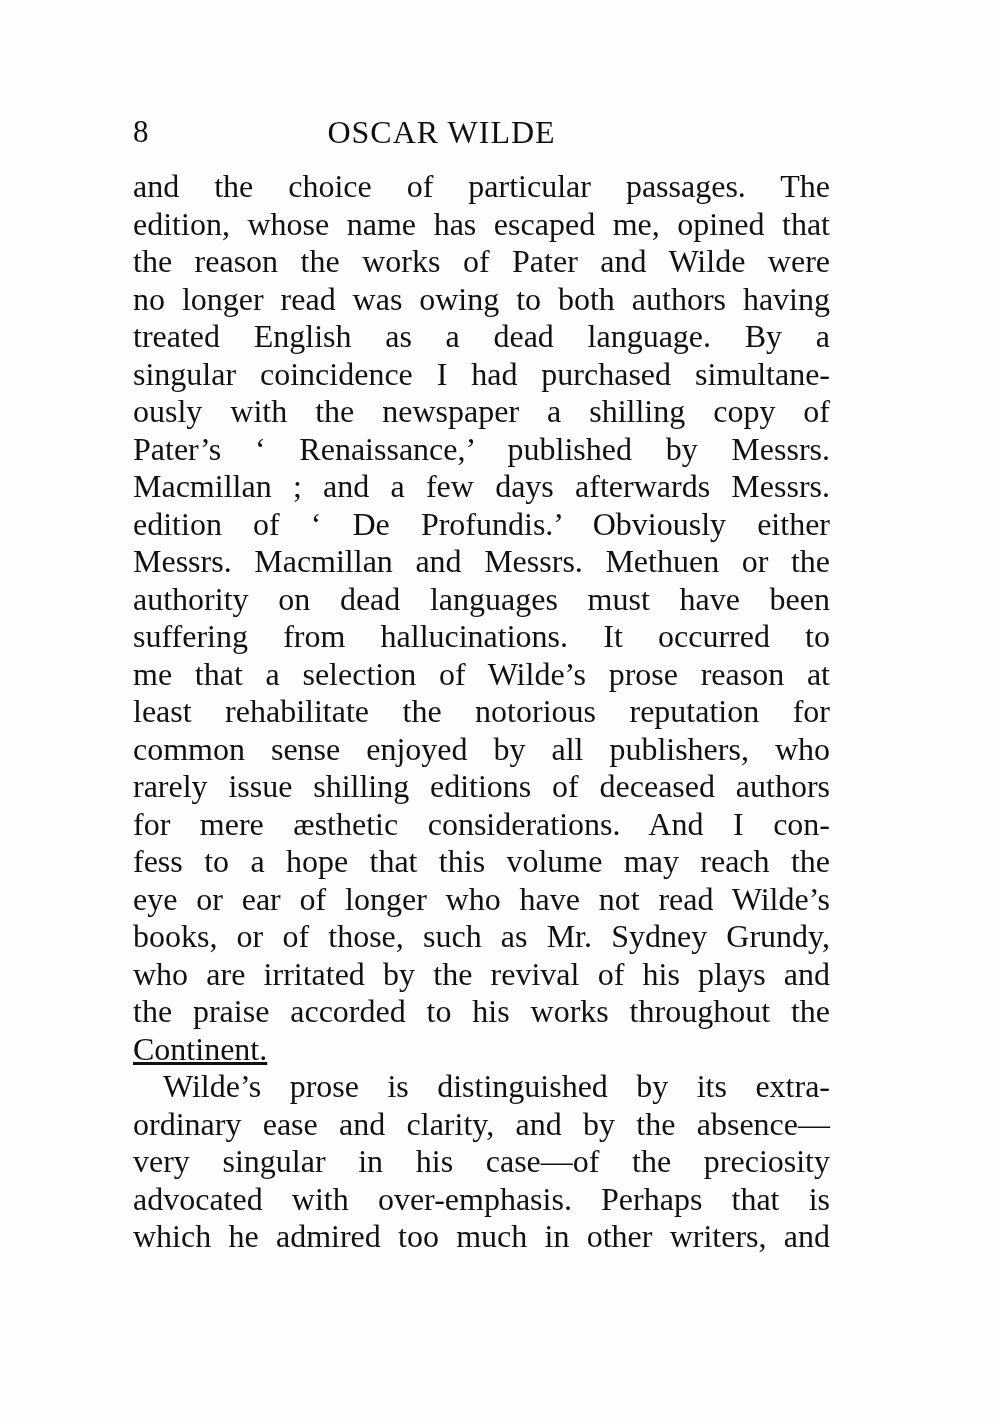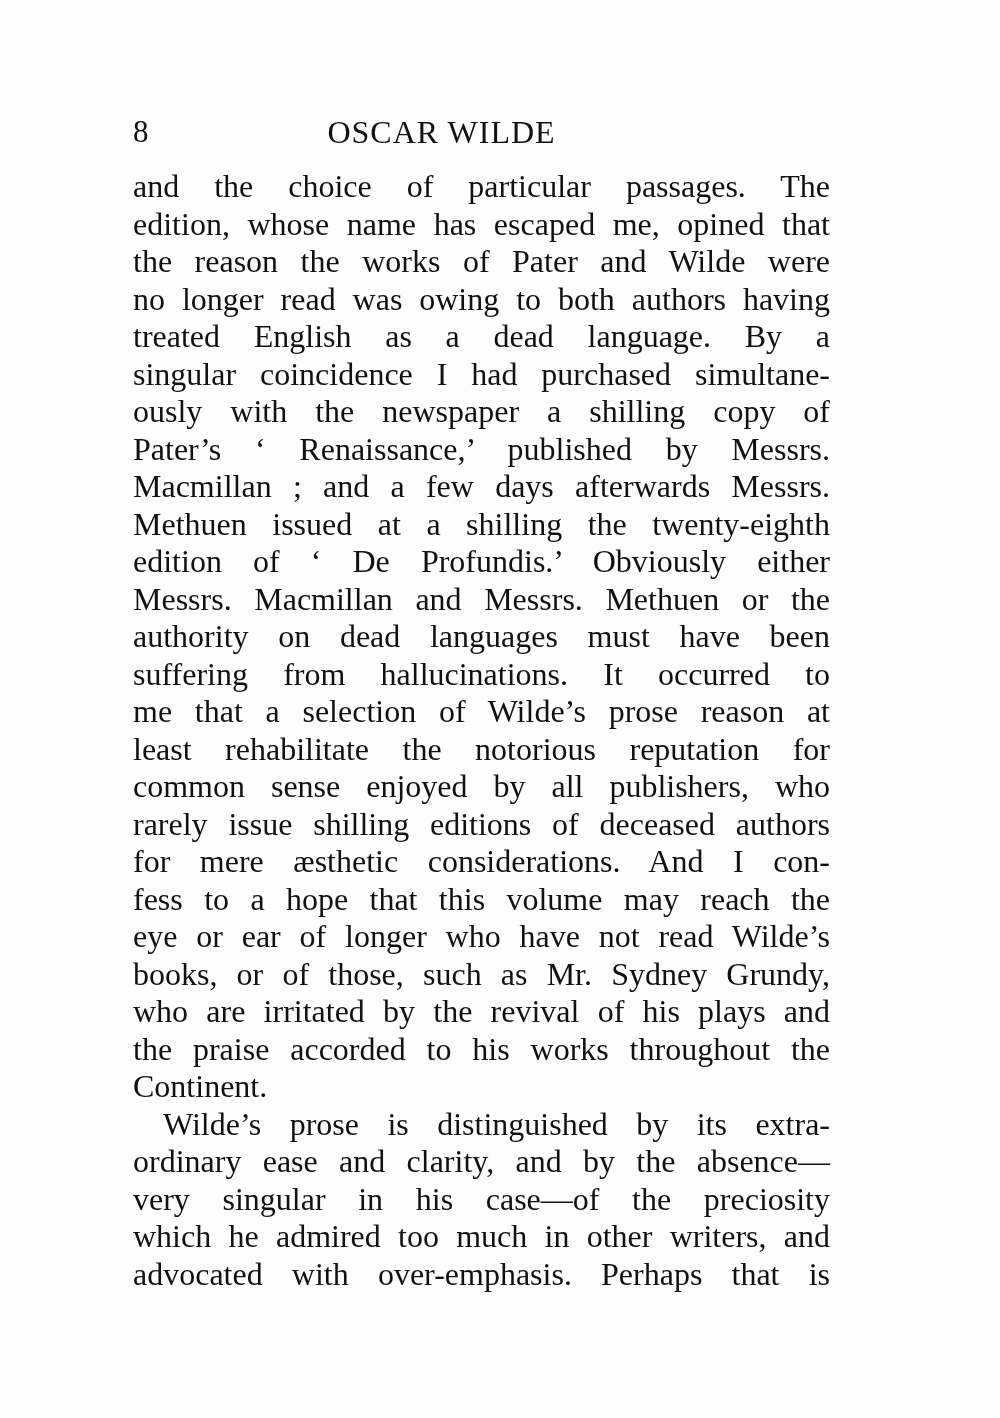--- a/index.html
+++ b/index.html
@@ -59,20 +59,21 @@
       line-height: 37.5px;
       height: 37.5px;
       white-space: nowrap;
       text-align: justify;
       text-align-last: justify;
       word-spacing: 0;
     }
     .line.last {
       text-align: right;
       text-align-last: left;
+      text-decoration: underline;
     }
     .line.indent {
       text-indent: 30px;
     }
   </style>
 </head>
 <body>
 
 <div class="page">
 
@@ -86,21 +87,20 @@
     <div>
       <span class="line">and the choice of particular passages. The</span>
       <span class="line">edition, whose name has escaped me, opined that</span>
       <span class="line">the reason the works of Pater and Wilde were</span>
       <span class="line">no longer read was owing to both authors having</span>
       <span class="line">treated English as a dead language. By a</span>
       <span class="line">singular coincidence I had purchased simultane-</span>
       <span class="line">ously with the newspaper a shilling copy of</span>
       <span class="line">Pater’s ‘ Renaissance,’ published by Messrs.</span>
       <span class="line">Macmillan ; and a few days afterwards Messrs.</span>
-      <span class="line">Methuen issued at a shilling the twenty-eighth</span>
       <span class="line">edition of ‘ De Profundis.’ Obviously either</span>
       <span class="line">Messrs. Macmillan and Messrs. Methuen or the</span>
       <span class="line">authority on dead languages must have been</span>
       <span class="line">suffering from hallucinations. It occurred to</span>
       <span class="line">me that a selection of Wilde’s prose reason at</span>
       <span class="line">least rehabilitate the notorious reputation for</span>
       <span class="line">common sense enjoyed by all publishers, who</span>
       <span class="line">rarely issue shilling editions of deceased authors</span>
       <span class="line">for mere æsthetic considerations. And I con-</span>
       <span class="line">fess to a hope that this volume may reach the</span>
@@ -108,18 +108,18 @@
       <span class="line">books, or of those, such as Mr. Sydney Grundy,</span>
       <span class="line">who are irritated by the revival of his plays and</span>
       <span class="line">the praise accorded to his works throughout the</span>
       <span class="line last">Continent.</span>
     </div>
 
     <div>
       <span class="line indent">Wilde’s prose is distinguished by its extra-</span>
       <span class="line">ordinary ease and clarity, and by the absence—</span>
       <span class="line">very singular in his case—of the preciosity</span>
+      <span class="line">advocated with over-emphasis. Perhaps that is</span>
       <span class="line">which he admired too much in other writers, and</span>
-      <span class="line">advocated with over-emphasis. Perhaps that is</span>
     </div>
 
   </div>
 </div>
 
 </body></html>

